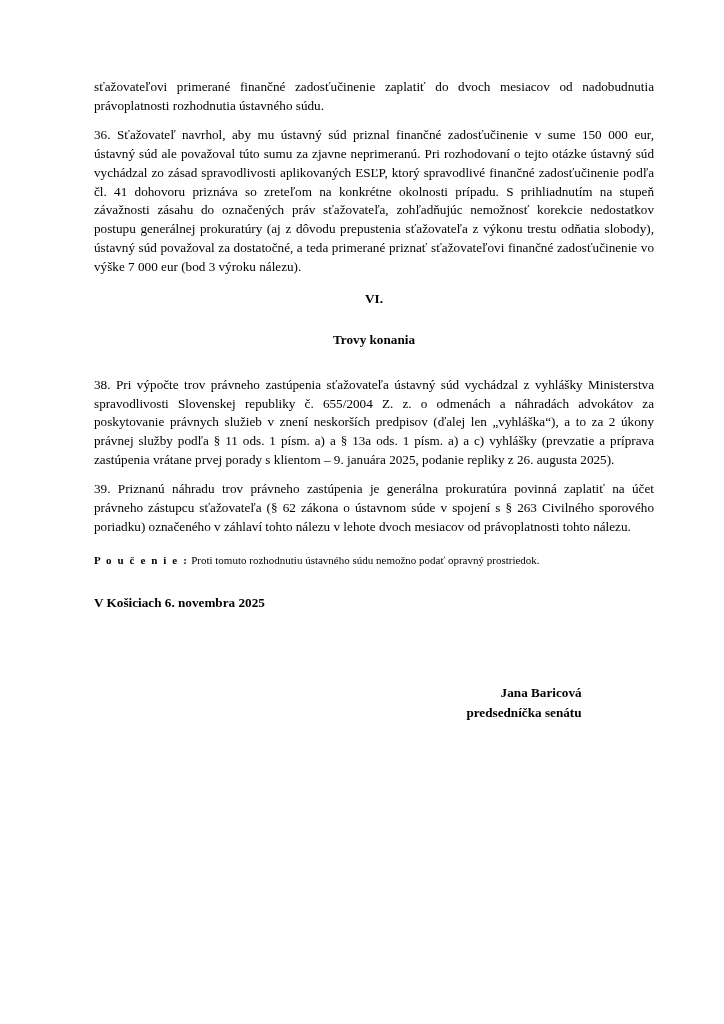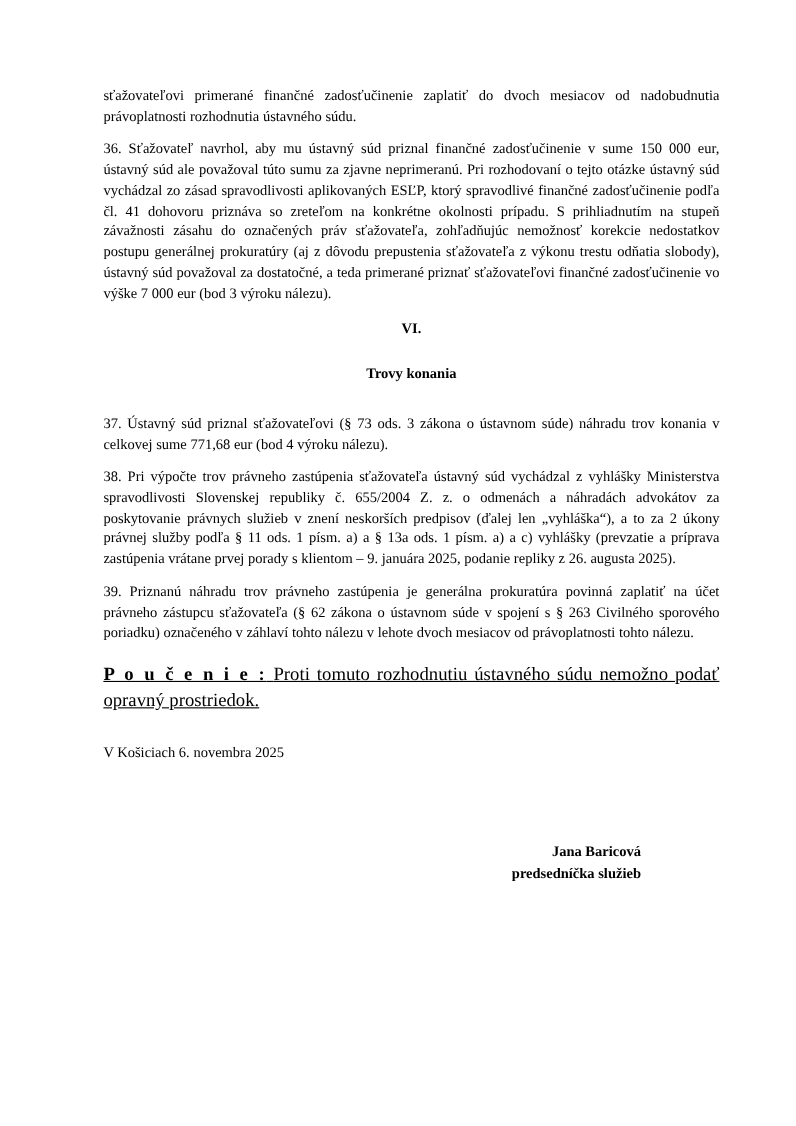--- a/index.html
+++ b/index.html
@@ -48,33 +48,32 @@
     line-height: 1.42;
   }
   .sec-num {
     margin: 14px 0 22px 0;
   }
   .sec-title {
     margin: 0 0 26px 0;
   }
   .pouc {
     margin: 16px 0 0 0;
-    font-size: 17px;
+    font-size: 11px;
     line-height: 1.42;
     text-align: justify;
-    text-decoration: underline;
   }
   .pouc .lbl {
     font-weight: bold;
     letter-spacing: 1.6px;
   }
   .place-date {
     margin: 26px 0 0 0;
     font-size: 13.2px;
-    font-weight: normal;
+    font-weight: bold;
     line-height: 1.42;
   }
   .signature {
     margin: 70px 0 0 0;
     text-align: center;
     font-weight: bold;
     font-size: 13.2px;
     line-height: 1.5;
   }
   .signature .sig-inner {
@@ -98,33 +97,32 @@
 <div class="page">
   <div class="content">
 
     <p class="para cont">sťažovateľovi primerané finančné zadosťučinenie zaplatiť do dvoch mesiacov od nadobudnutia právoplatnosti rozhodnutia ústavného súdu.</p>
 
     <p class="para">36. Sťažovateľ navrhol, aby mu ústavný súd priznal finančné zadosťučinenie v sume 150 000 eur, ústavný súd ale považoval túto sumu za zjavne neprimeranú. Pri rozhodovaní o tejto otázke ústavný súd vychádzal zo zásad spravodlivosti aplikovaných ESĽP, ktorý spravodlivé finančné zadosťučinenie podľa čl. 41 dohovoru priznáva so zreteľom na konkrétne okolnosti prípadu. S prihliadnutím na stupeň závažnosti zásahu do označených práv sťažovateľa, zohľadňujúc nemožnosť korekcie nedostatkov postupu generálnej prokuratúry (aj z dôvodu prepustenia sťažovateľa z výkonu trestu odňatia slobody), ústavný súd považoval za dostatočné, a teda primerané priznať sťažovateľovi finančné zadosťučinenie vo výške 7 000 eur (bod 3 výroku nálezu).</p>
 
     <p class="center sec-num">VI.</p>
     <p class="center sec-title">Trovy konania</p>
 
-    <p class="para">37. Ústavný súd priznal sťažovateľovi (§ 73 ods. 3 zákona o ústavnom súde) náhradu trov konania v celkovej sume 771,68 eur (bod 4 výroku nálezu).</p>
     <p class="para">38. Pri výpočte trov právneho zastúpenia sťažovateľa ústavný súd vychádzal z vyhlášky Ministerstva spravodlivosti Slovenskej republiky č. 655/2004 Z. z. o odmenách a náhradách advokátov za poskytovanie právnych služieb v znení neskorších predpisov (ďalej len „vyhláška“), a to za 2 úkony právnej služby podľa § 11 ods. 1 písm. a) a § 13a ods. 1 písm. a) a c) vyhlášky (prevzatie a príprava zastúpenia vrátane prvej porady s klientom – 9. januára 2025, podanie repliky z 26. augusta 2025).</p>
     <p class="para">39. Priznanú náhradu trov právneho zastúpenia je generálna prokuratúra povinná zaplatiť na účet právneho zástupcu sťažovateľa (§ 62 zákona o ústavnom súde v spojení s § 263 Civilného sporového poriadku) označeného v záhlaví tohto nálezu v lehote dvoch mesiacov od právoplatnosti tohto nálezu.</p>
 
     <p class="pouc">
       <span class="lbl">P o u č e n i e :</span>
       <span>Proti tomuto rozhodnutiu ústavného súdu nemožno podať opravný prostriedok.</span>
     </p>
 
     <p class="place-date">V Košiciach 6. novembra 2025</p>
 
     <div class="signature">
       <span class="sig-inner">
         <span>Jana Baricová</span><br>
-        <span>predsedníčka služieb</span>
+        <span>predsedníčka senátu</span>
       </span>
     </div>
 
   </div>
 
 </div>
 
 </body></html>

